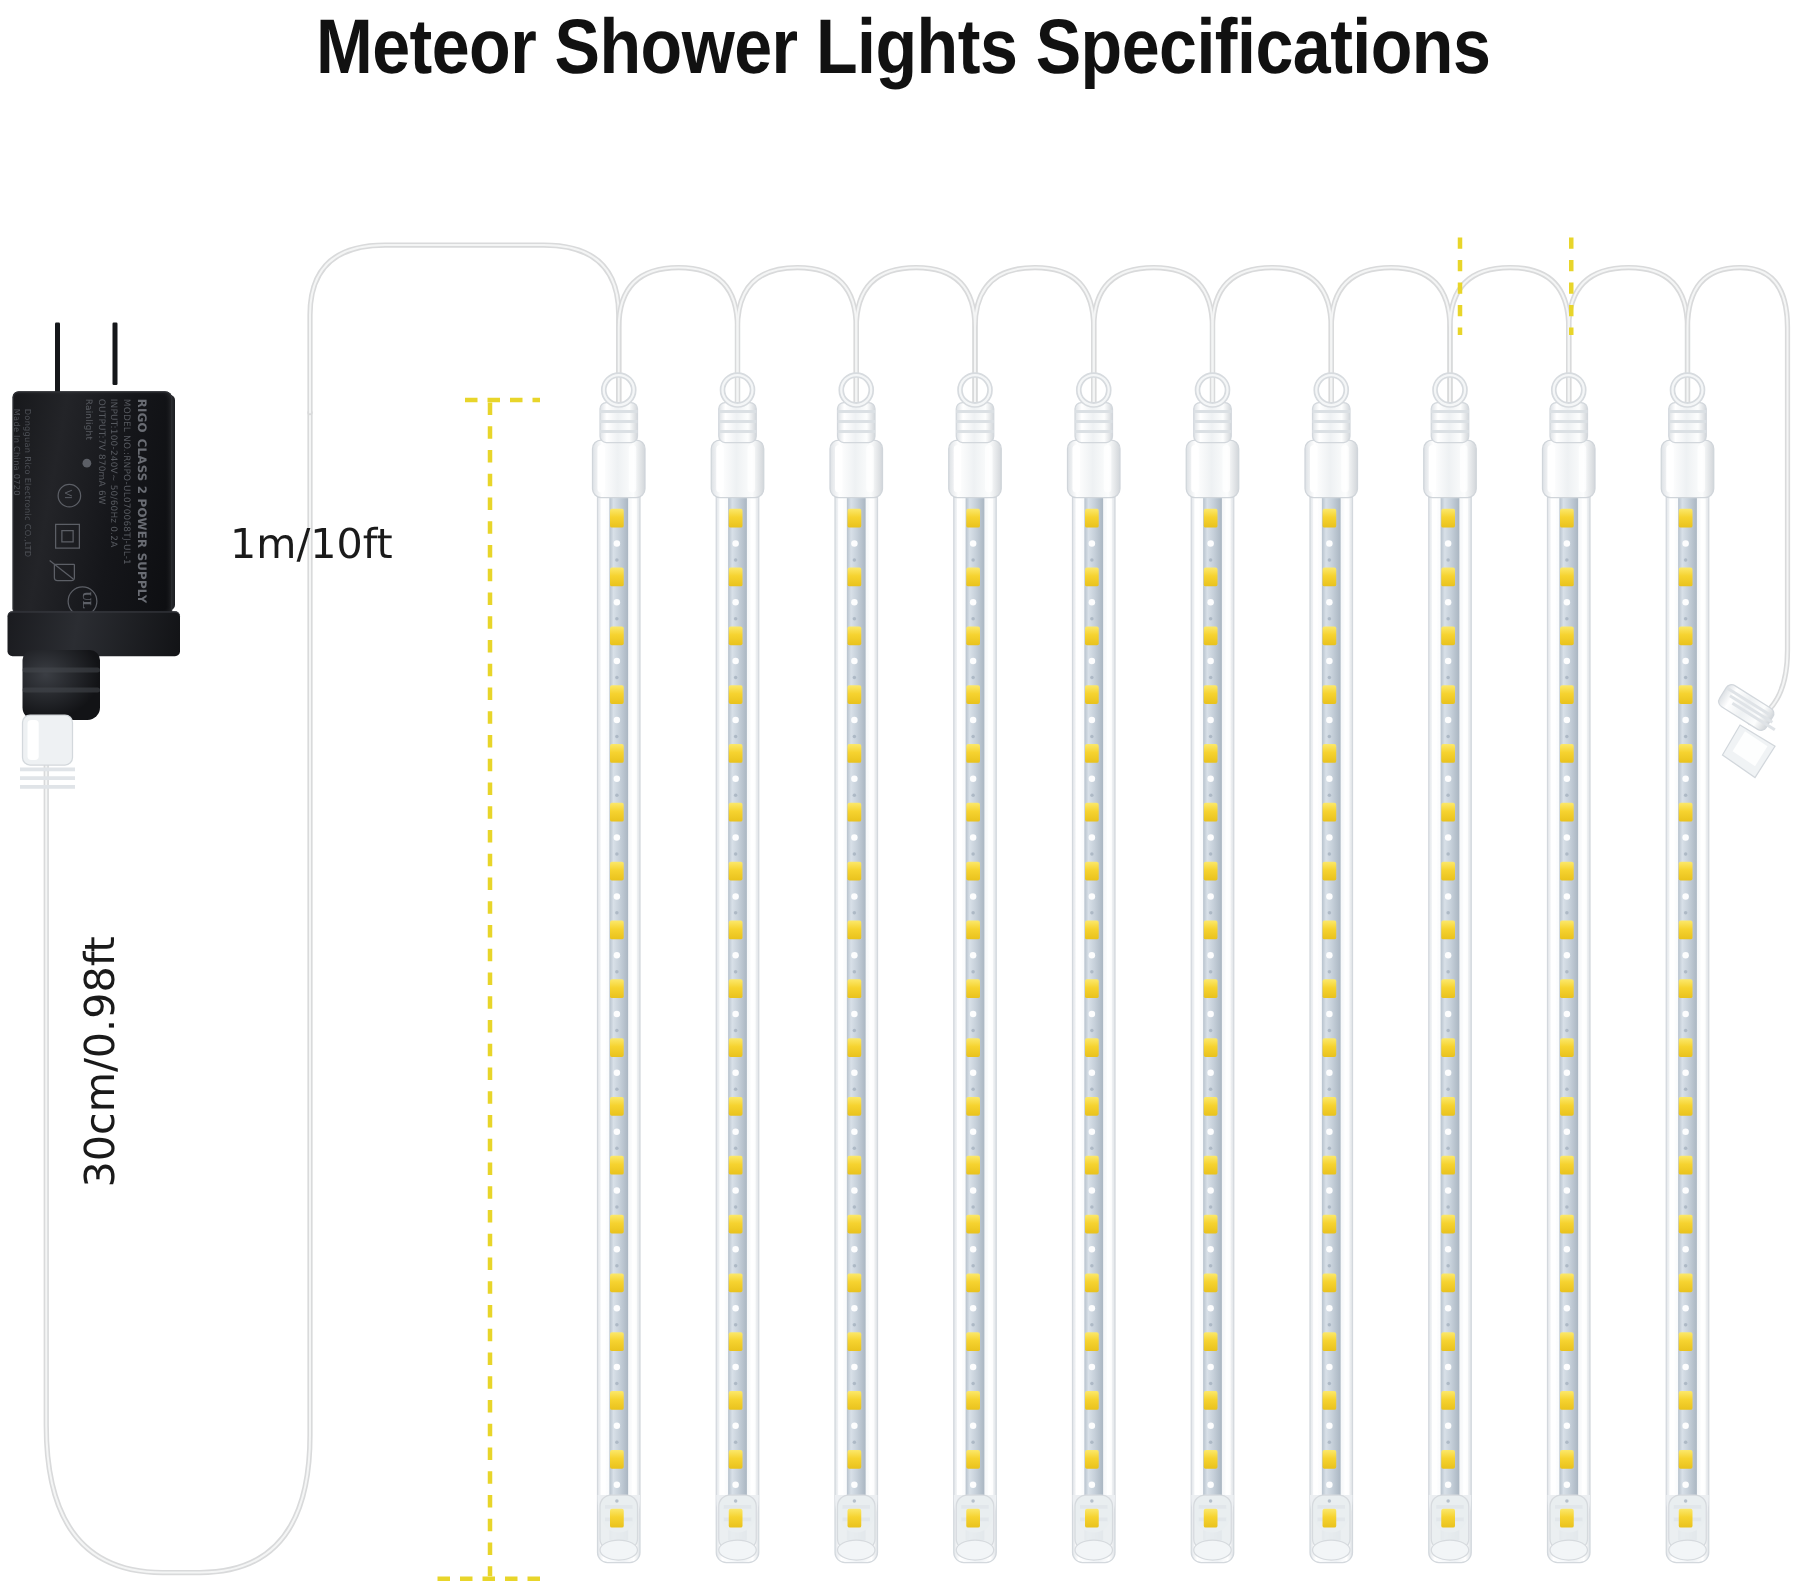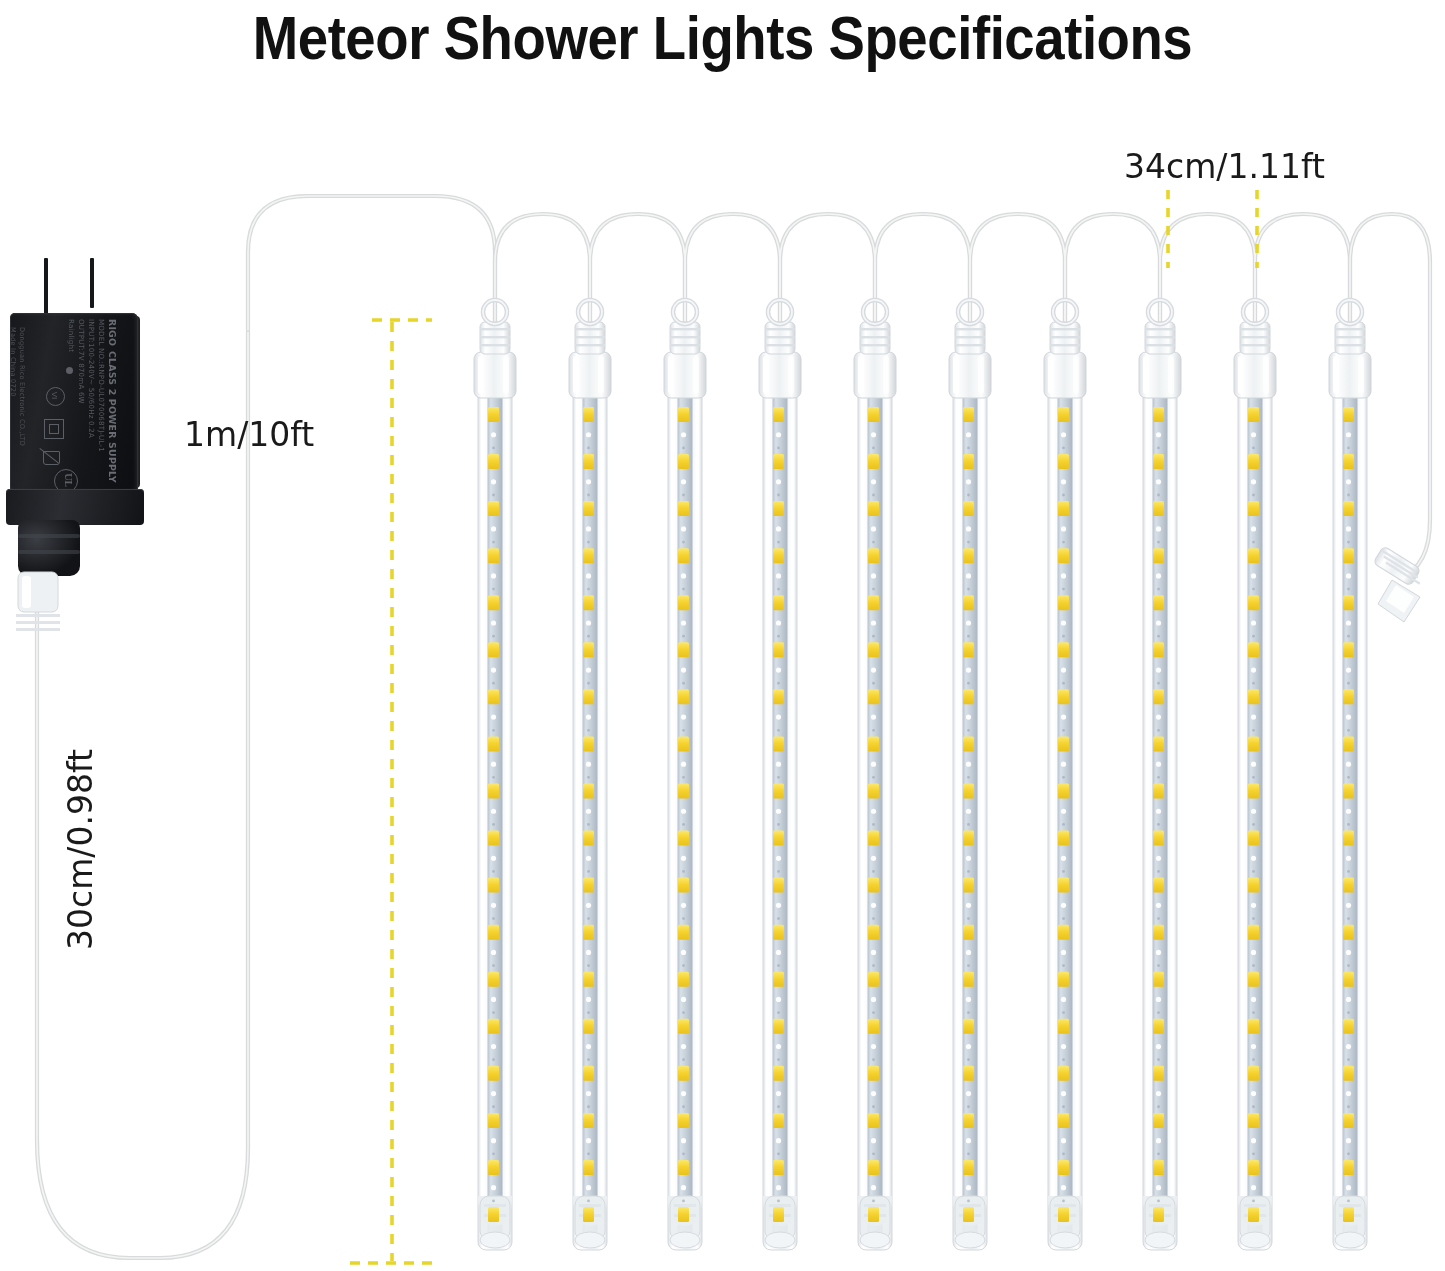--- a/index.html
+++ b/index.html
@@ -840,17 +840,16 @@
   <svg class="art">
     <rect x="18" y="572" width="40" height="40" rx="6" fill="#eef1f3" stroke="#d3d8dc" stroke-width="1"></rect>
     <rect x="22" y="576" width="9" height="32" rx="3" fill="#ffffff" opacity=".95"></rect>
     <rect x="16" y="614" width="44" height="3" fill="#e0e4e8"></rect>
     <rect x="16" y="621" width="44" height="3" fill="#e0e4e8"></rect>
     <rect x="16" y="628" width="44" height="3" fill="#e0e4e8"></rect>
   </svg>
 
   <div class="dim-label" id="label-cable">1m/10ft</div>
 
-  <div class="dim-label" id="label-spacing">34cm/1.11ft</div>
 
   <div class="dim-label" id="label-tube-len">30cm/0.98ft</div>
 
 </div>
 
 </body></html>

